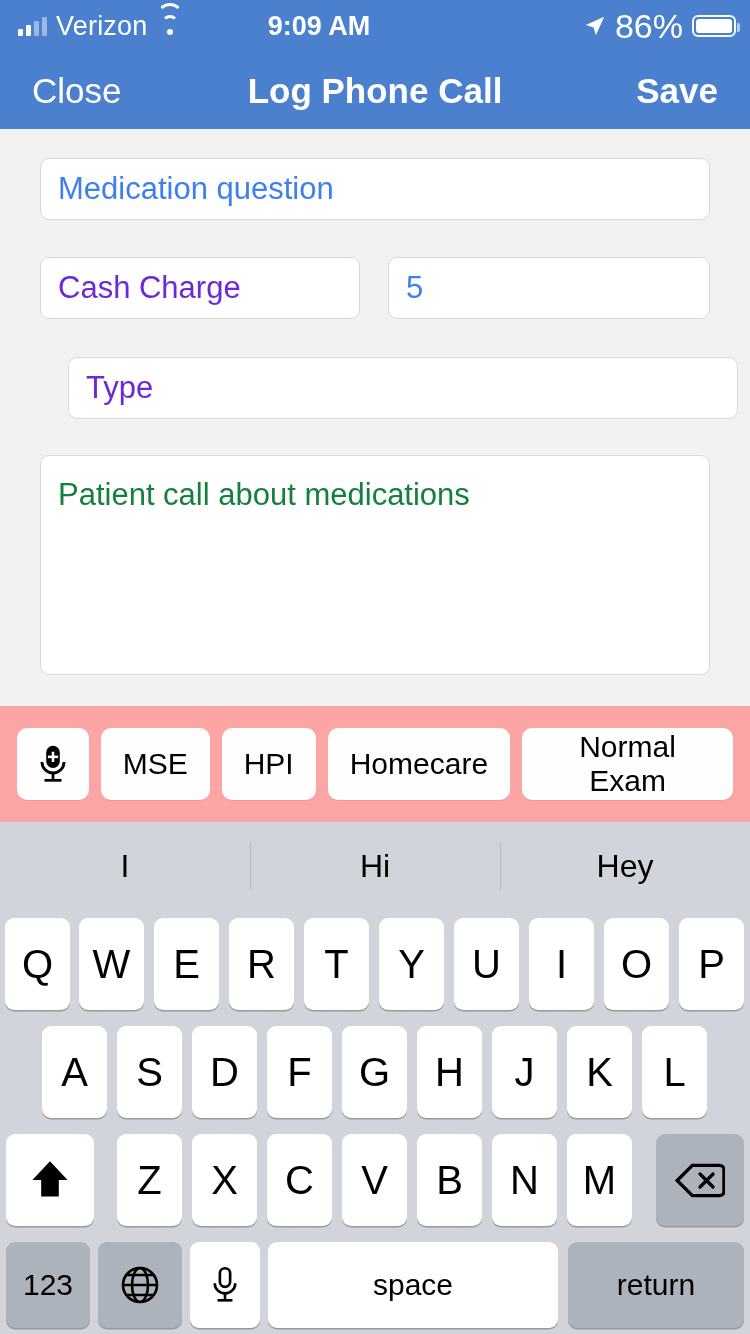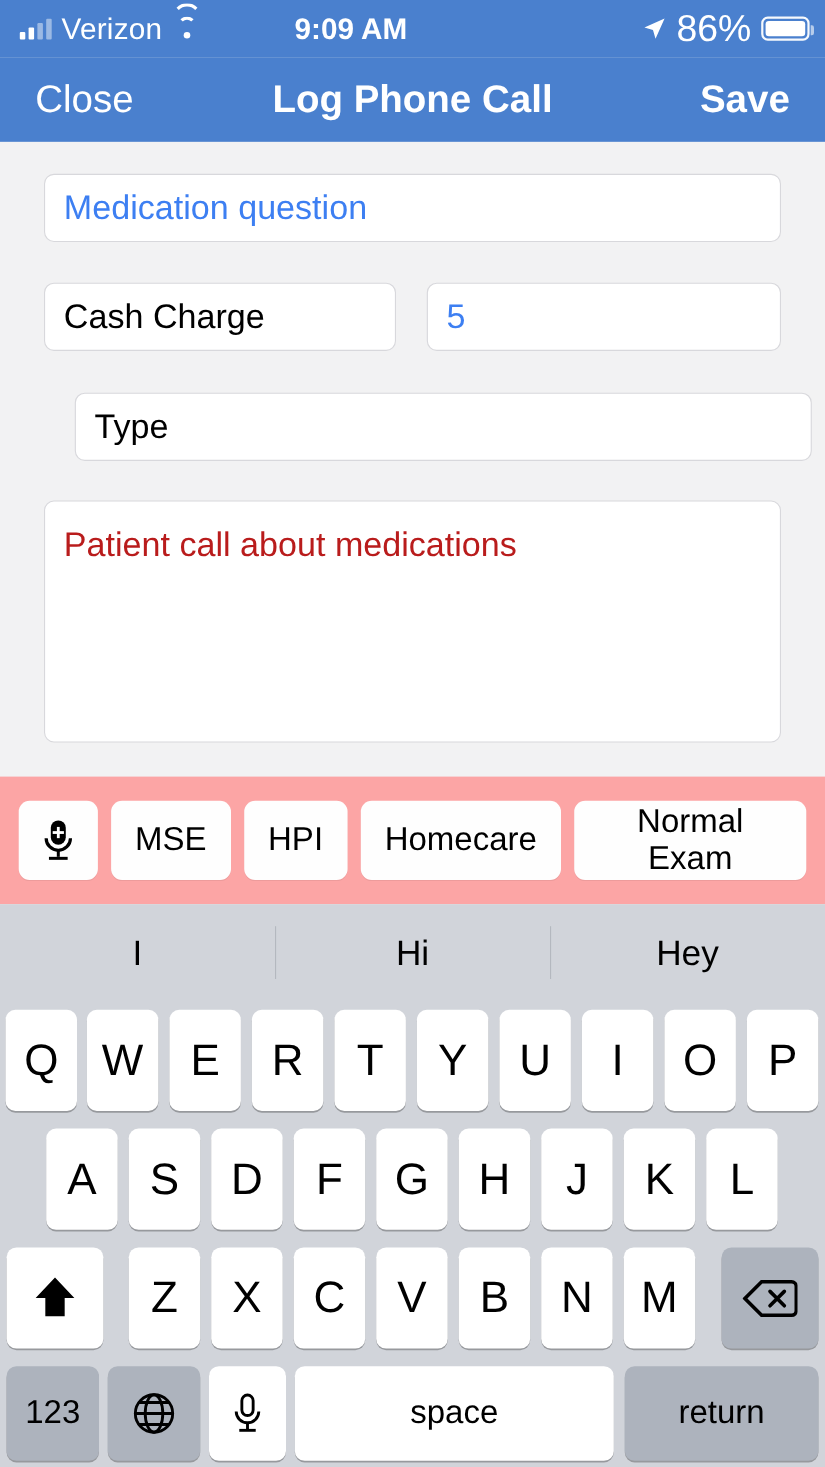--- a/index.html
+++ b/index.html
@@ -65,29 +65,29 @@
   
   .form { position:absolute; top:129px; left:0; width:750px; height:577px; background:#F2F2F3; }
   .field {
     position:absolute; background:#fff;
     border:1px solid #D8D8DC; border-radius:9px;
     display:flex; align-items:center;
     padding:0 17px;
     font-size:31px;
   }
   .field .val { color:#3D7FF2; }
-  .field .ph { color:#000000; }
+  .field .ph { color:#6d28d9; }
   #f-subject { left:40px; top:29px; width:670px; height:62px; }
   #f-cash    { left:40px; top:128px; width:320px; height:62px; }
   #f-amount  { left:388px; top:128px; width:322px; height:62px; }
   #f-type    { left:40px; top:228px; width:670px; height:62px;margin-left:28px; }
   #f-notes {
     position:absolute; left:40px; top:326px; width:670px; height:220px;
     background:#fff; border:1px solid #D8D8DC; border-radius:9px;
-    padding:20px 17px; font-size:31px; color:#b91c1c; line-height:1.25;
+    padding:20px 17px; font-size:31px; color:#15803d; line-height:1.25;
   }
 
   
   .accessory {
     position:absolute; top:706px; left:0; width:750px; height:116px;
     background:#fca5a5;
     display:flex; align-items:center; gap:12px; padding:0 17px;
   }
   .acc-btn {
     background:#FEFEFE; border:none; border-radius:10px;

